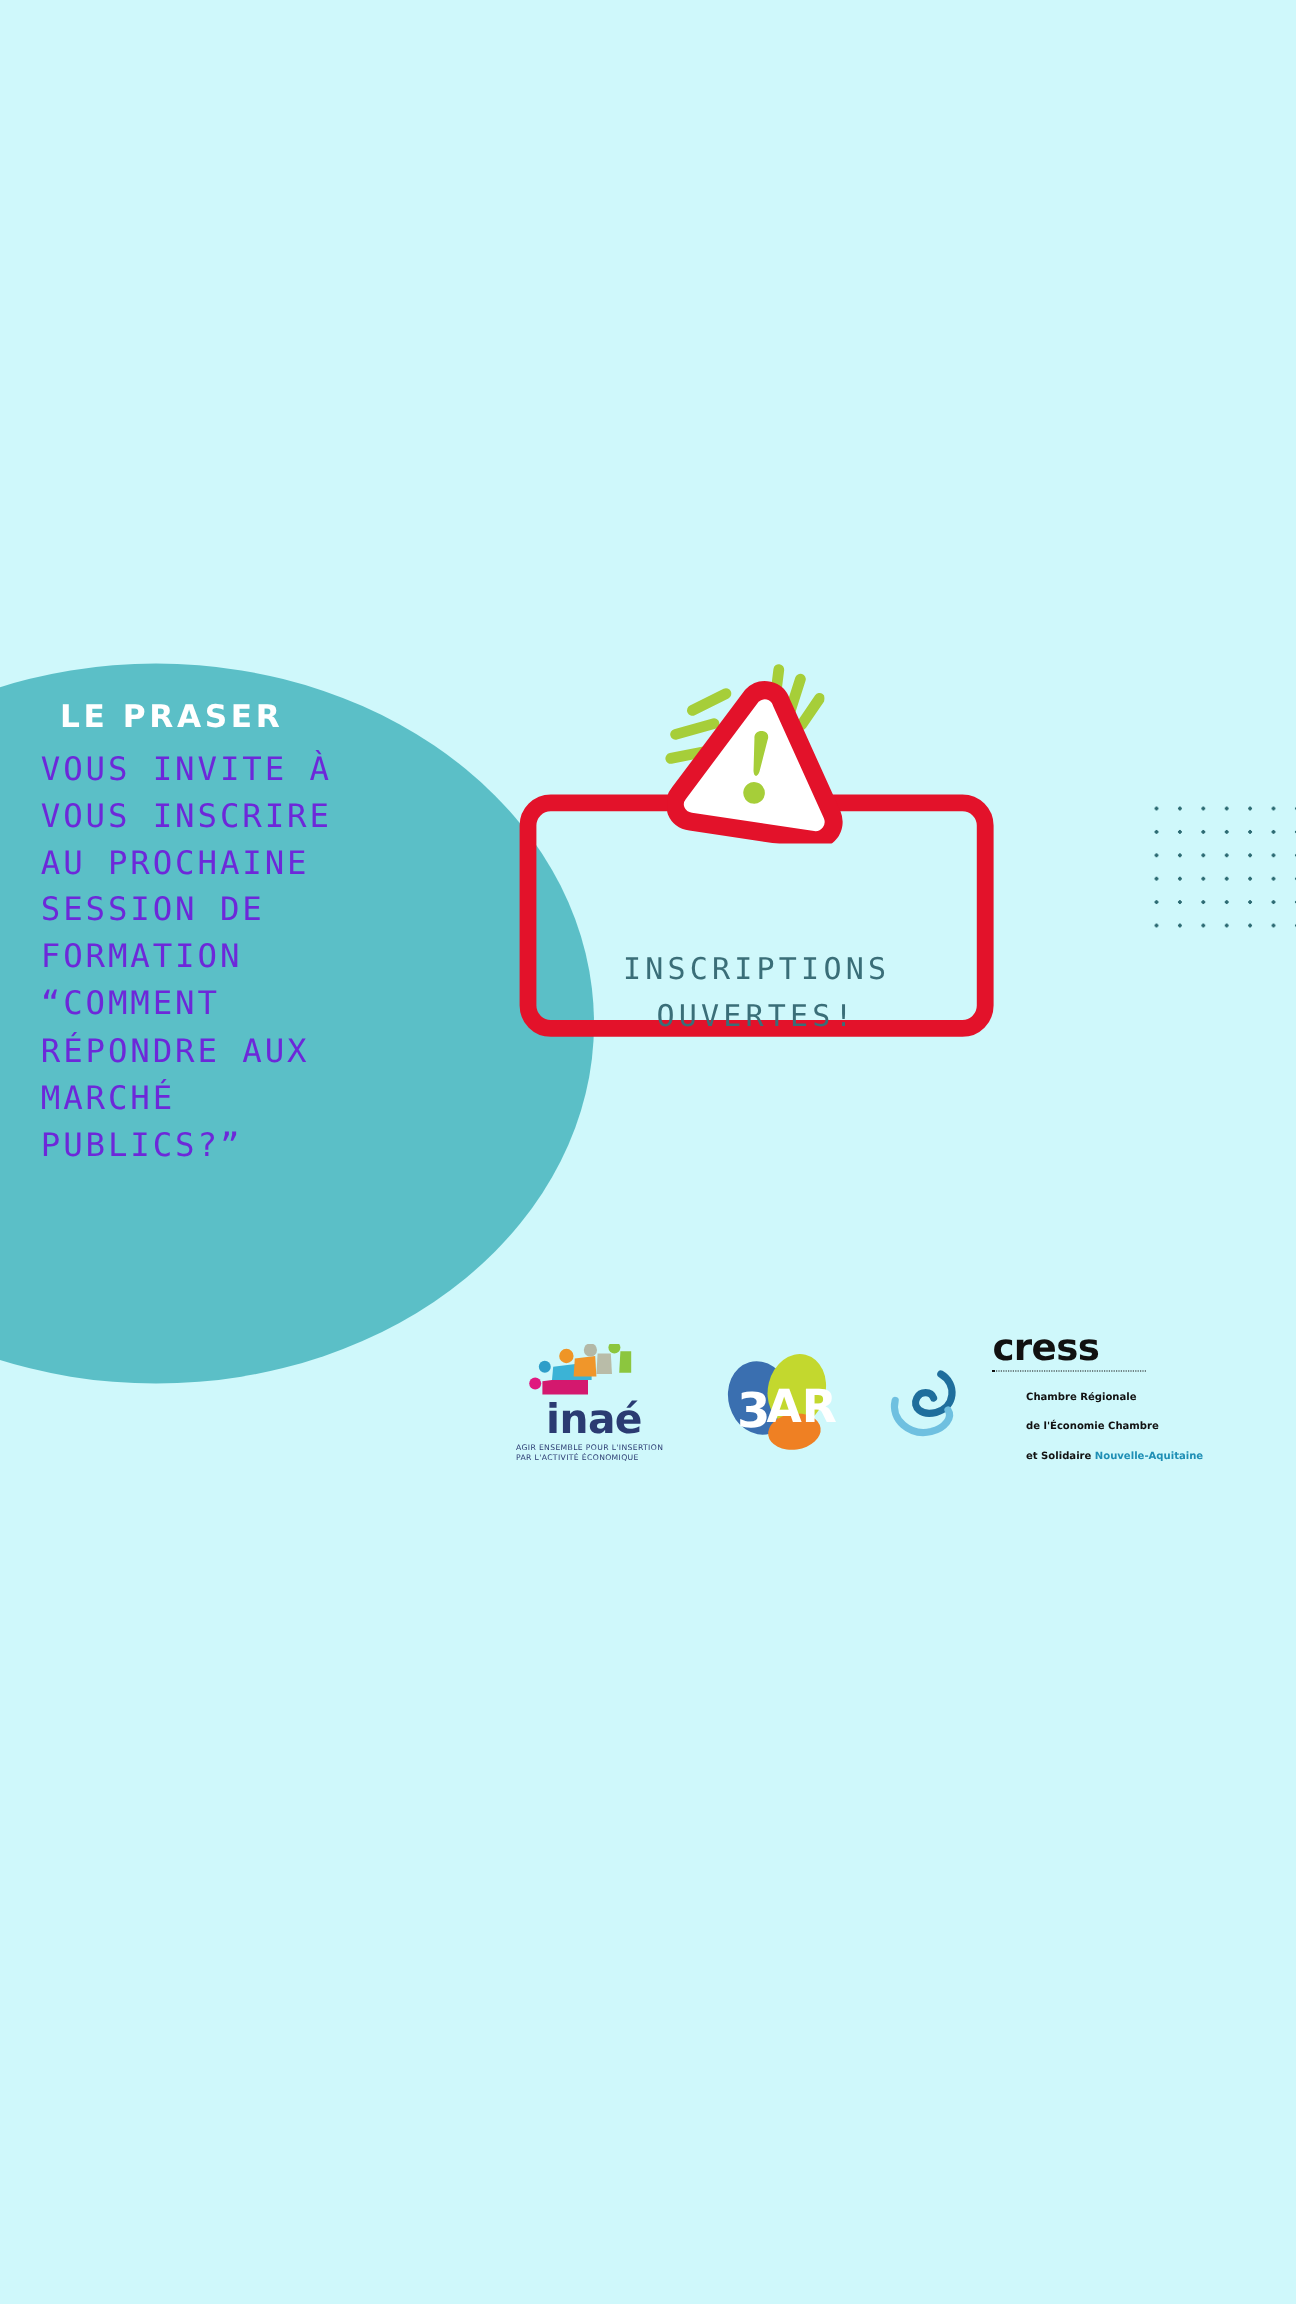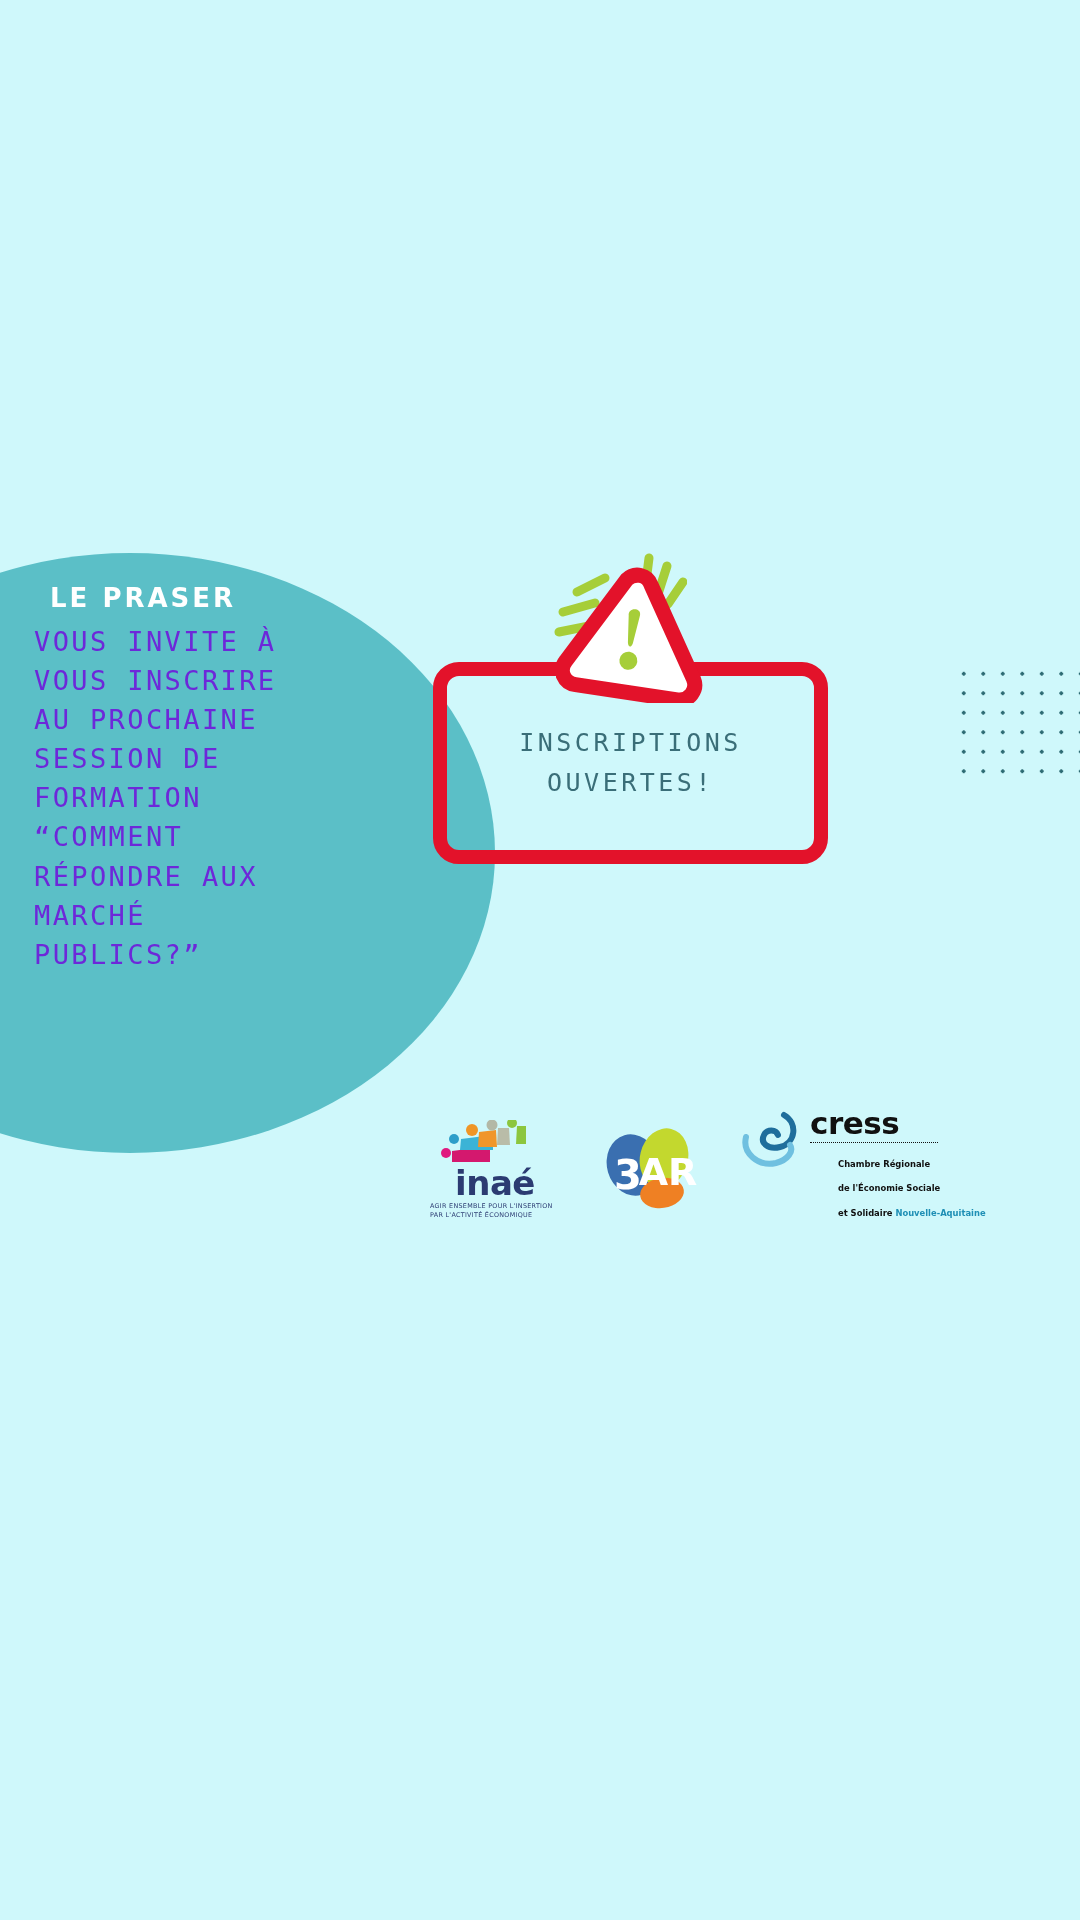--- a/index.html
+++ b/index.html
@@ -150,21 +150,21 @@
     line-height: 1.45;
     margin-top: 3px;
     white-space: pre-line;
   }
 
   
   .logo-3ar { width: 100px; height: 86px; position: relative; }
   .logo-3ar svg { display:block; width:100px; height:86px; }
 
   
-  .logo-cress { display: flex; align-items: flex-start; gap: 6px; }
+  .logo-cress { display: flex; align-items: center; gap: 23px; }
   .cress-swirl { width: 64px; height: 62px; }
   .cress-swirl svg { display:block; width:64px; height:62px; }
   .cress-right { }
   .cress-word {
     font-family: "DejaVu Sans", sans-serif;
     font-weight: bold;
     font-size: 31px;
     color: #111111;
     line-height: 0.95;
     letter-spacing: -0.5px;
@@ -201,21 +201,21 @@
 AU PROCHAINE
 SESSION DE
 FORMATION
 “COMMENT
 RÉPONDRE AUX
 MARCHÉ
 PUBLICS?”</div>
   </div>
 
   <div class="bubble"></div>
-  <div class="bubble-text" style="left:433px; top:662px; position:absolute;">
+  <div class="bubble-text" style="left:433px; top:662px; position:absolute;justify-content:flex-end;">
     <span>INSCRIPTIONS</span>
     <span>OUVERTES!</span>
   </div>
 
   <div class="rays">
     <svg viewBox="0 0 160 120" xmlns="http://www.w3.org/2000/svg">
       <g stroke="#a6ce39" stroke-width="9" stroke-linecap="round" fill="none">
         <line x1="32" y1="92" x2="62" y2="86"></line>
         <line x1="36" y1="72" x2="68" y2="63"></line>
         <line x1="50" y1="52" x2="78" y2="38"></line>
@@ -273,21 +273,21 @@
         <svg viewBox="0 0 64 62" xmlns="http://www.w3.org/2000/svg">
           <path d="M44 6 C58 14 56 34 40 38 C28 41 20 34 24 26 C27 20 36 20 38 26" fill="none" stroke="#1f6e9c" stroke-width="6" stroke-linecap="round"></path>
           <path d="M6 28 C2 44 18 58 36 54 C48 51 54 42 50 36" fill="none" stroke="#6fc0e0" stroke-width="6" stroke-linecap="round"></path>
         </svg>
       </div>
       <div class="cress-right">
         <div class="cress-word">cress</div>
         <div class="cress-rule"></div>
         <div class="cress-sub">
           <div>Chambre Régionale</div>
-          <div>de l'Économie Sociale</div>
+          <div>de l'Économie Chambre</div>
           <div><span>et Solidaire </span><span class="cress-region">Nouvelle-Aquitaine</span></div>
         </div>
       </div>
     </div>
 
   </div>
 
 </div>
 
 </body></html>

